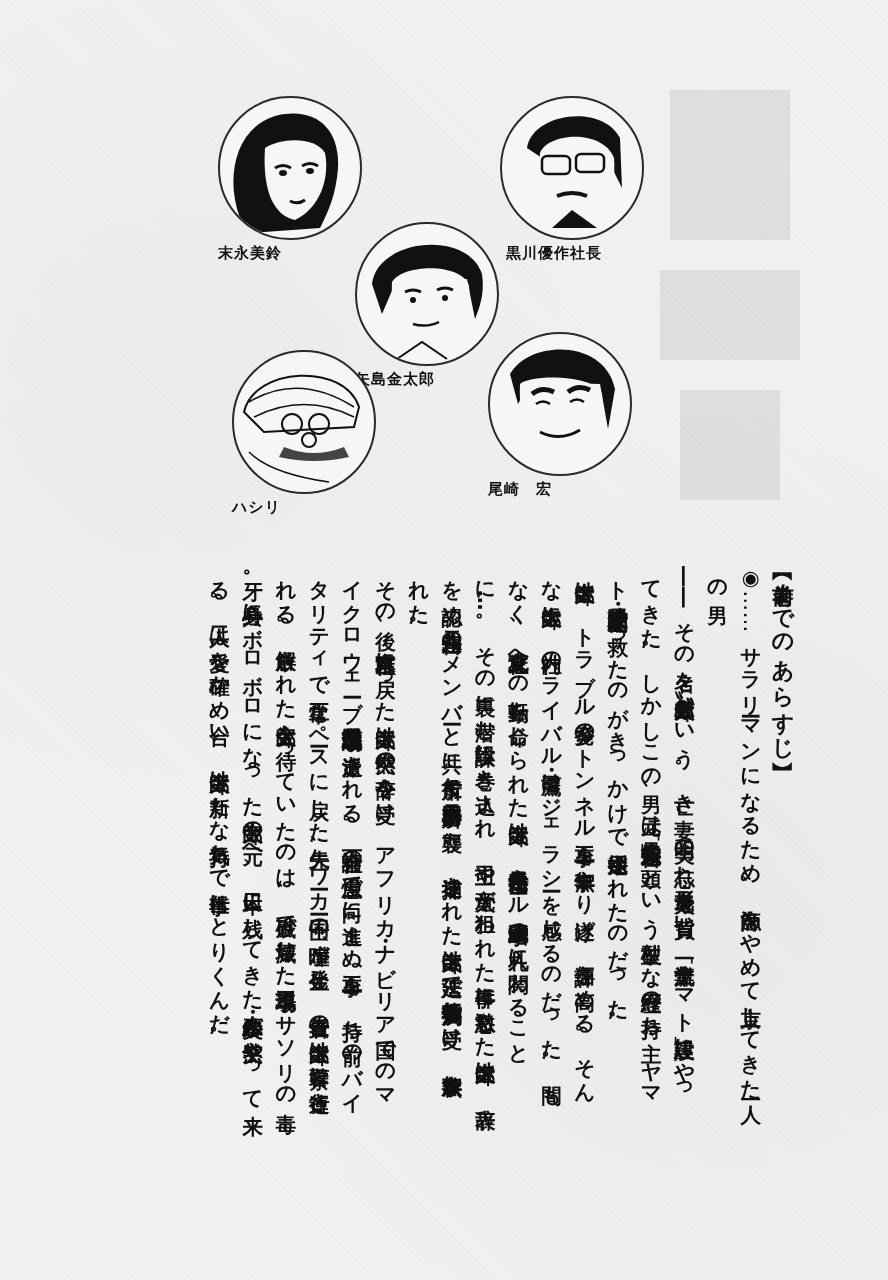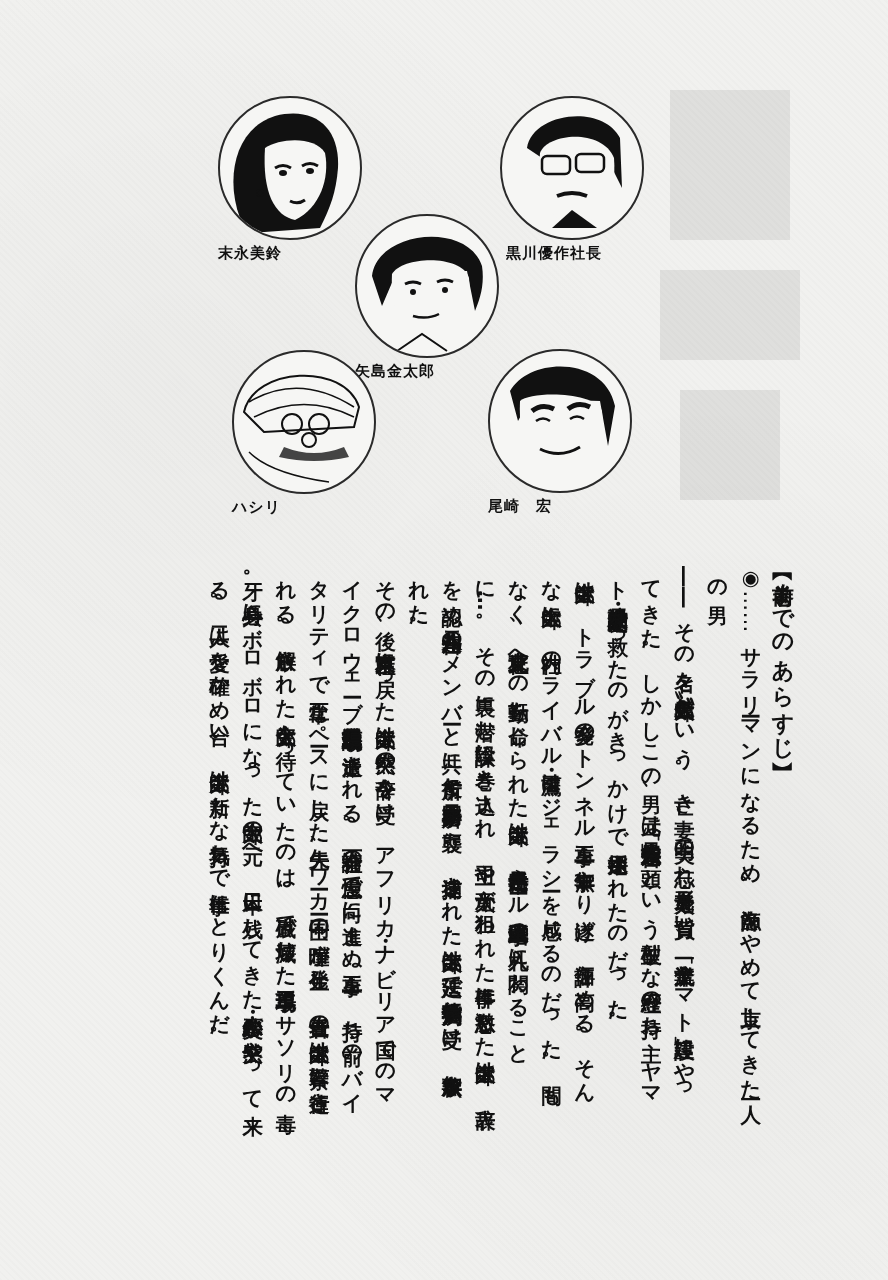--- a/index.html
+++ b/index.html
@@ -107,21 +107,21 @@
       <path d="M38 55 C45 35 100 30 112 60 C115 100 100 125 70 128 C45 120 35 95 38 55 Z" fill="#f6f6f4"></path>
       <rect x="40" y="58" width="28" height="18" rx="5" fill="none" stroke="#111" stroke-width="2.5"></rect>
       <rect x="74" y="56" width="28" height="18" rx="5" fill="none" stroke="#111" stroke-width="2.5"></rect>
       <path d="M55 98 q15 -6 30 0" stroke="#111" stroke-width="4" fill="none"></path>
       <path d="M50 130 L70 112 L95 130" fill="#111"></path>
     </svg>
   </div>
   <div class="name" style="margin-left:6px;">黒川優作社長</div>
 </div>
 
-<div class="portrait" style="left:355px; top:214px;">
+<div class="portrait" style="left:355px; top:222px;">
   <div class="circle" style="width:140px; height:140px;">
     <svg width="140" height="140" viewBox="0 0 140 140">
       <path d="M15 60 C20 15 110 5 125 50 C128 70 122 85 118 95 L110 55 L40 55 L25 90 Z" fill="#111"></path>
       <path d="M35 58 C45 40 105 38 112 62 C116 100 100 125 70 128 C45 122 33 95 35 58 Z" fill="#f6f6f4"></path>
       <path d="M48 68 q8 -4 16 0" stroke="#111" stroke-width="3" fill="none"></path>
       <path d="M80 66 q8 -4 16 0" stroke="#111" stroke-width="3" fill="none"></path>
       <circle cx="56" cy="76" r="3" fill="#111"></circle>
       <circle cx="88" cy="74" r="3" fill="#111"></circle>
       <path d="M56 100 q14 4 26 -2" stroke="#111" stroke-width="2.5" fill="none"></path>
       <path d="M40 135 L65 118 L90 135" stroke="#111" stroke-width="2" fill="none"></path>
@@ -139,21 +139,21 @@
       <circle cx="58" cy="72" r="10" fill="none" stroke="#111" stroke-width="2"></circle>
       <circle cx="85" cy="72" r="10" fill="none" stroke="#111" stroke-width="2"></circle>
       <circle cx="75" cy="88" r="7" fill="none" stroke="#111" stroke-width="2"></circle>
       <path d="M50 95 q30 12 60 0 L115 105 q-35 8 -70 0 Z" fill="#444"></path>
       <path d="M15 100 C30 115 60 125 95 130" stroke="#111" stroke-width="1.5" fill="none"></path>
     </svg>
   </div>
   <div class="name">ハシリ</div>
 </div>
 
-<div class="portrait" style="left:488px; top:349px;">
+<div class="portrait" style="left:488px; top:332px;">
   <div class="circle" style="width:140px; height:140px;">
     <svg width="140" height="140" viewBox="0 0 140 140">
       <path d="M20 40 C40 5 115 5 125 55 L118 95 L110 50 L40 48 L28 70 Z" fill="#111"></path>
       <path d="M30 50 C40 40 105 40 112 60 C115 100 100 128 70 130 C42 125 28 95 30 50 Z" fill="#f6f6f4"></path>
       <path d="M42 60 q10 -8 22 -2" stroke="#111" stroke-width="5" fill="none"></path>
       <path d="M78 58 q10 -8 22 -2" stroke="#111" stroke-width="5" fill="none"></path>
       <path d="M46 70 q7 -5 14 0" stroke="#111" stroke-width="2.5" fill="none"></path>
       <path d="M80 68 q7 -5 14 0" stroke="#111" stroke-width="2.5" fill="none"></path>
       <path d="M50 98 q20 10 40 -2" stroke="#111" stroke-width="3" fill="none"></path>
     </svg>

